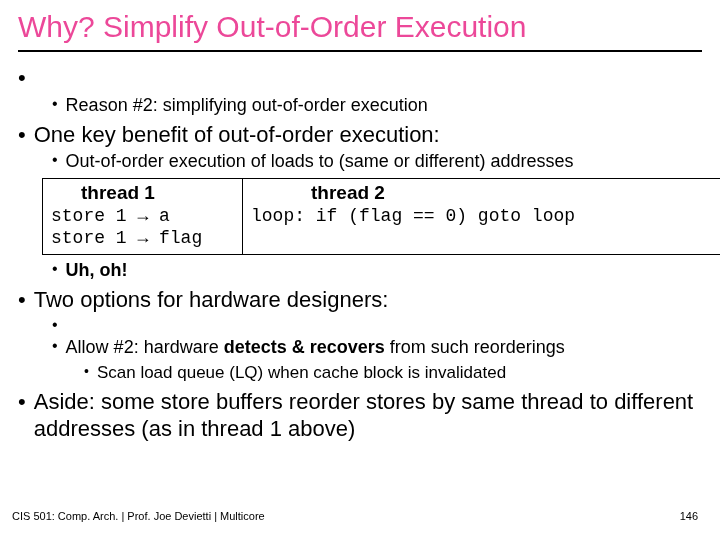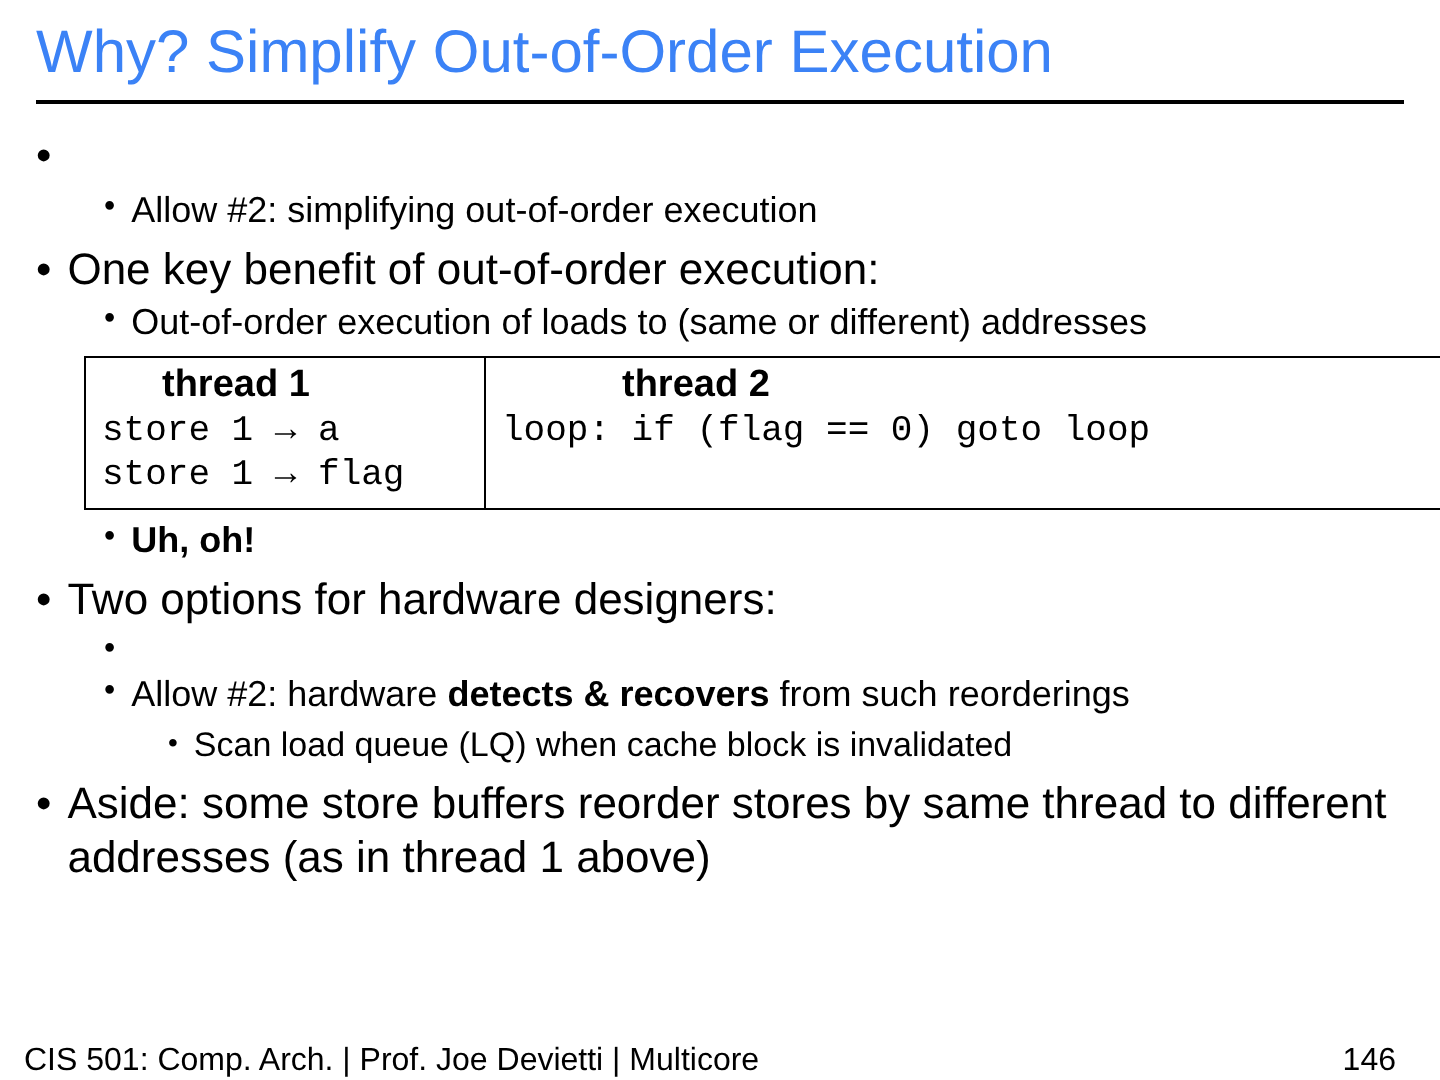--- a/index.html
+++ b/index.html
@@ -7,21 +7,21 @@
     width: 720px;
     height: 540px;
     background: #fff;
     font-family: Arial, Helvetica, sans-serif;
     color: #000;
     padding: 10px 18px 0 18px;
     position: relative;
   }
   .title {
     font-family: Verdana, Geneva, sans-serif;
-    color: #3b82f6;
+    color: #ec4899;
     font-size: 30px;
     font-weight: 400;
     border-bottom: 2.5px solid #000;
     padding-bottom: 6px;
     margin-bottom: 12px;
   }
   ul { list-style: none; }
   .lvl1 > li { margin-bottom: 4px; }
   .bullet { display: flex; align-items: flex-start; }
   .bullet .dot { flex: 0 0 auto; margin-right: 8px; }
@@ -42,45 +42,45 @@
     font-size: 18px;
     line-height: 1.25;
     width: 704px;
   }
   .codebox .col1 { border-right: 1px solid #000; padding: 2px 6px 4px 8px; width: 200px; }
   .codebox .col2 { padding: 2px 6px 4px 8px; flex: 1; }
   .codebox .hdr { font-weight: bold; font-family: Arial, sans-serif; font-size: 19px; padding-left: 30px; }
   .codebox .hdr2 { font-weight: bold; font-family: Liberation Sans, sans-serif; font-size: 19px; padding-left: 60px; }
   .footer {
     position: absolute;
-    bottom: 0;
+    bottom: 18px;
     left: 0;
     right: 0;
     display: flex;
     justify-content: space-between;
-    font-size: 16px;
+    font-size: 11px;
     padding: 0 22px 0 12px;
     color: #000;
   }
 </style>
 </head>
 <body>
 
 <div class="title">Why? Simplify Out-of-Order Execution</div>
 
 <ul class="lvl1">
   <li>
     <div class="bullet">
         <span class="dot">•</span>
       </div>
     <ul class="lvl2">
       <li>
           <div class="bullet">
             <span class="dot">•</span>
-            <span>Allow #2: simplifying out-of-order execution</span>
+            <span>Reason #2: simplifying out-of-order execution</span>
           </div>
         </li>
     </ul>
   </li>
   <li>
     <div class="bullet">
         <span class="dot">•</span>
         <span>One key benefit of out-of-order execution:</span>
       </div>
     <ul class="lvl2">

